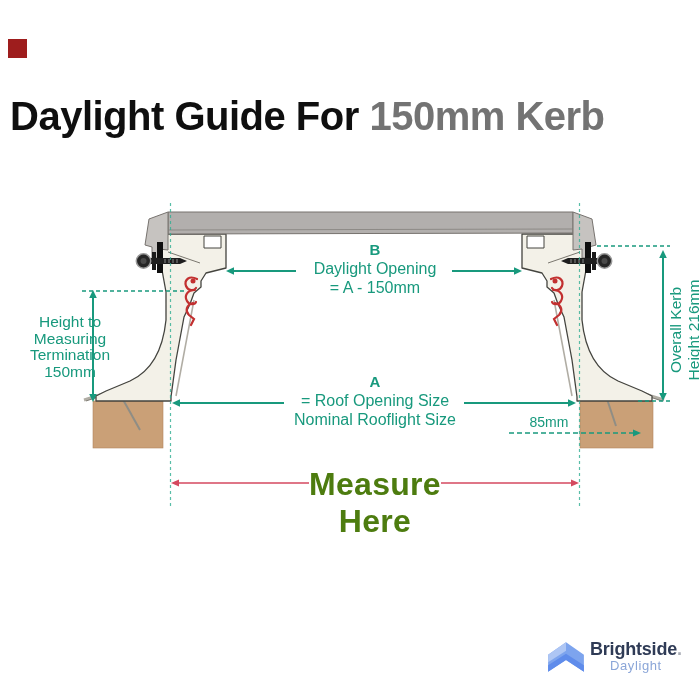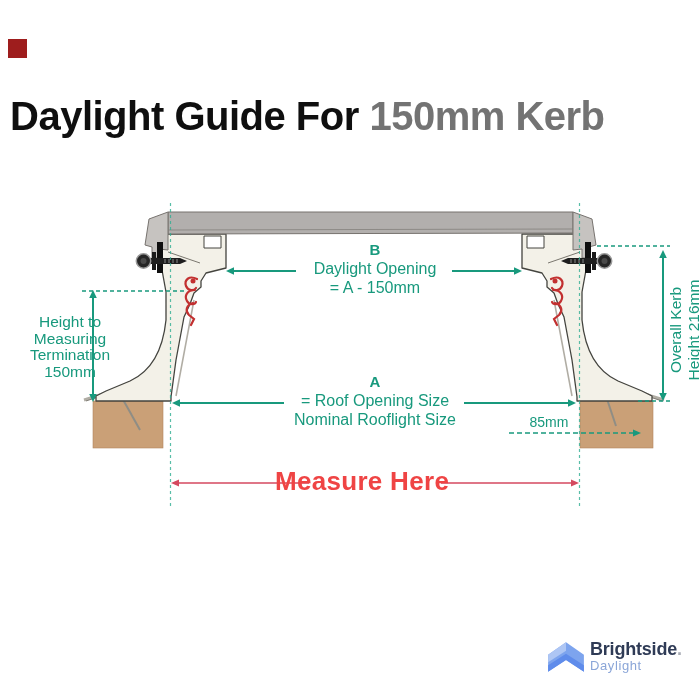--- a/index.html
+++ b/index.html
@@ -11,23 +11,23 @@
   .title .hl { color:#737373;margin-top:48px; }
   .diagram-svg { position:absolute; left:0; top:0; width:700px; height:700px; }
   .glabel { position:absolute; color:#18997d; font-size:16px; line-height:19px; text-align:center; z-index:3; }
   .dim-tag { font-weight:700; font-size:15px; }
   .label-b { left:263px; top:240px; width:224px; }
   .label-a { left:263px; top:372px; width:224px; }
   .label-membrane { left:0px; top:314px; width:92px; font-size:15.5px; line-height:16.5px;margin-left:24px; }
   .label-overall { left:612px; top:310px; width:150px; height:40px; transform:rotate(-90deg);
                    font-size:15.5px; line-height:18px; }
   .label-85 { left:517px; top:413px; width:64px; font-size:14px; }
-  .measure-here { position:absolute; left:275px; top:466px; width:200px; text-align:left;
-                  font-size:26px; font-weight:700; color:#ef4444; letter-spacing:0.3px; z-index:3; }
-  .logo { position:absolute; left:546px; top:639px; display:flex; align-items:flex-start; z-index:3; }
+  .measure-here { position:absolute; left:275px; top:466px; width:200px; text-align:center;
+                  font-size:32px; font-weight:700; color:#4d7c0f; letter-spacing:0.3px; z-index:3; }
+  .logo { position:absolute; left:546px; top:639px; display:flex; align-items:flex-start; z-index:3;text-align:center; }
   .logo-icon { width:40px; height:38px; margin-right:4px; }
   .logo-text { display:flex; flex-direction:column; }
   .logo-name { font-size:18px; font-weight:700; color:#2f3b56; line-height:20px; letter-spacing:-0.2px; }
   .logo-name .dot { color:#a9adb6; }
   .logo-sub { font-size:13px; color:#8ba6d8; line-height:14px; letter-spacing:0.6px; }
 </style>
 </head>
 <body>
 
 <div class="stage">

